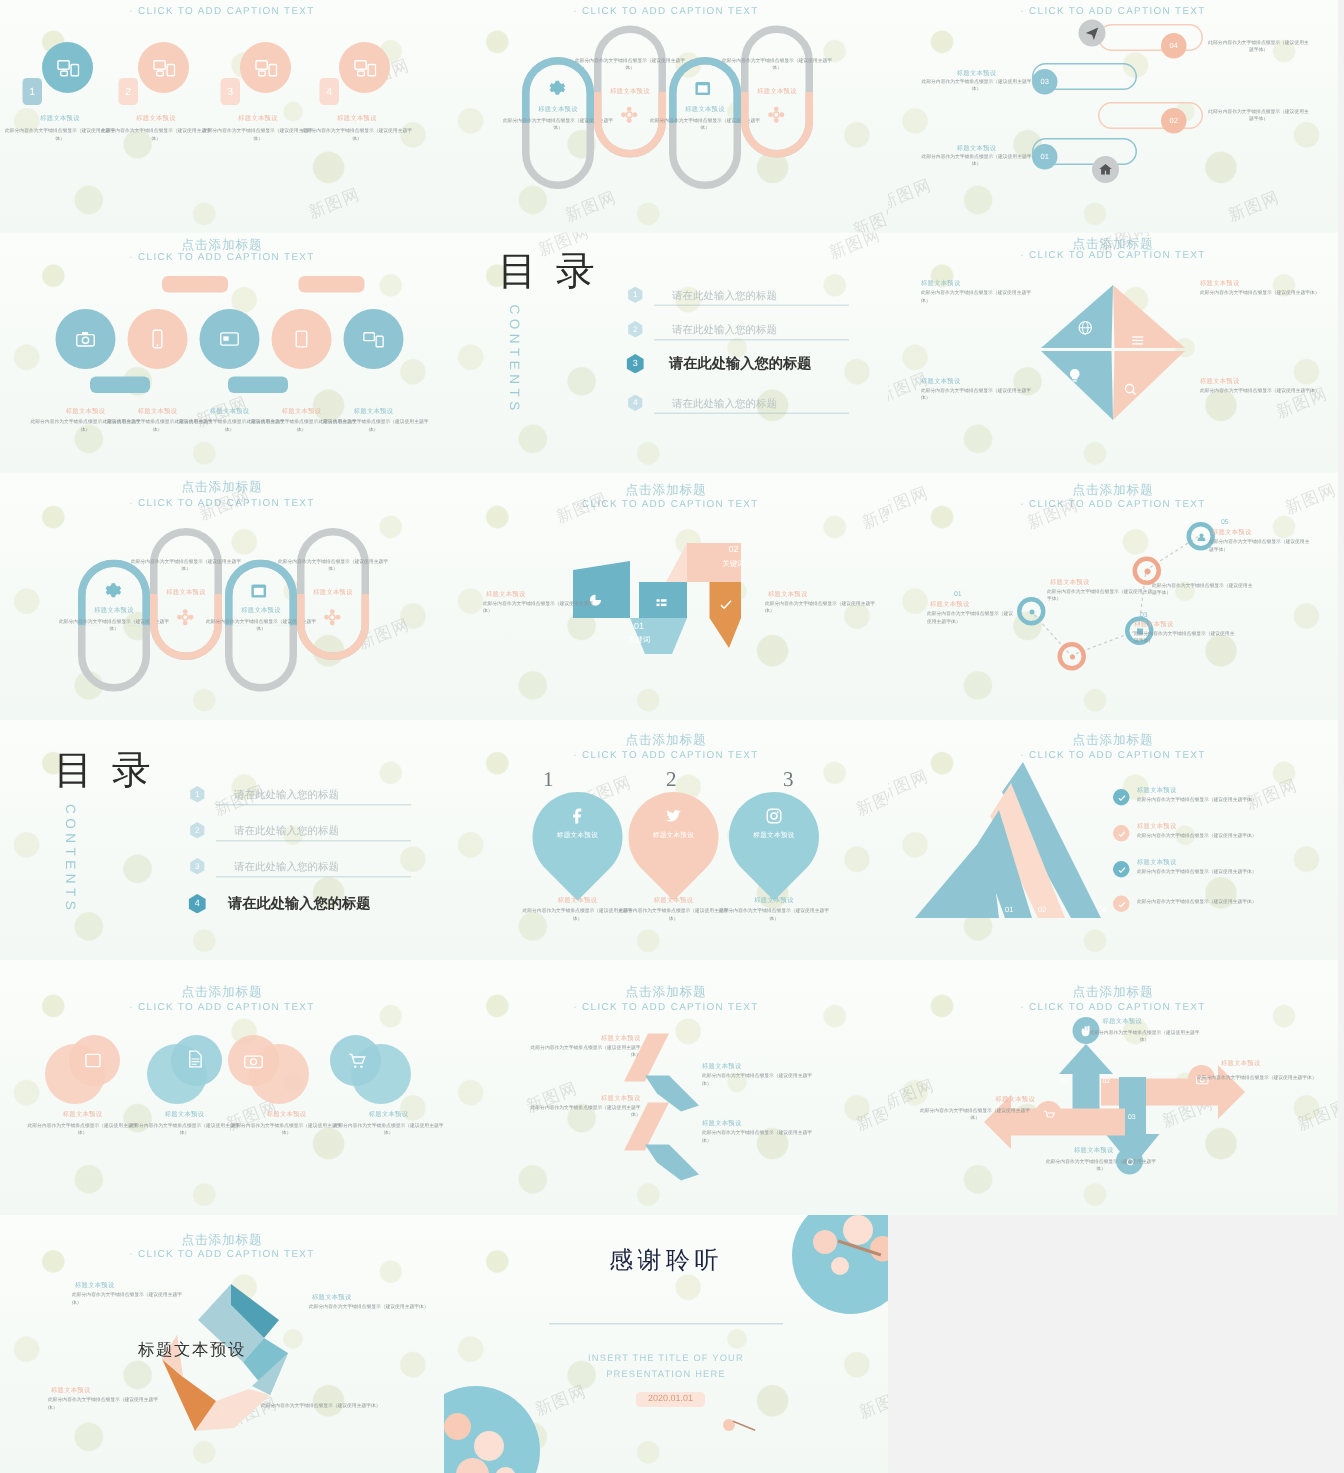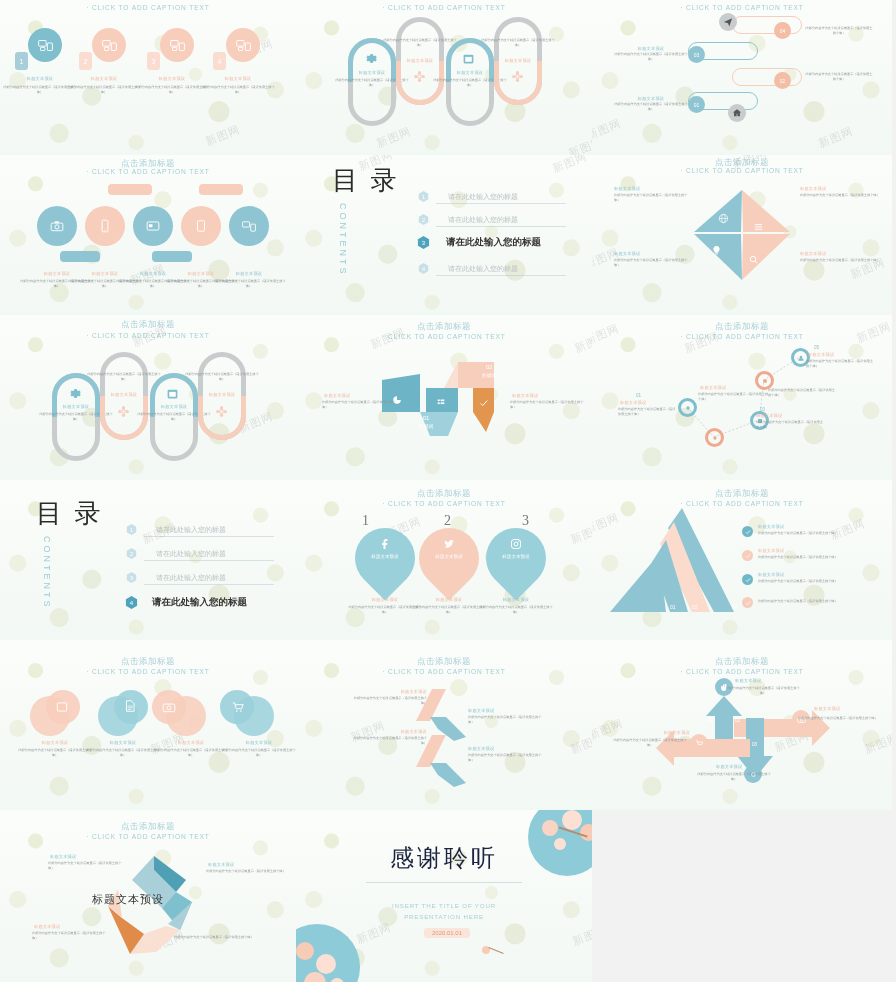--- a/index.html
+++ b/index.html
@@ -723,21 +723,21 @@
       <div style="position:absolute;left:22px;top:18px;width:18px;height:18px;border-radius:50%;background:#f7cbb6"></div>
       <div style="position:absolute;left:42px;top:30px;width:20px;height:20px;border-radius:50%;background:#fbe0d3"></div>
       <div style="position:absolute;left:30px;top:48px;width:22px;height:22px;border-radius:50%;background:#f9d4c4"></div>
       <div style="position:absolute;left:56px;top:54px;width:14px;height:14px;border-radius:50%;background:#fbe0d3"></div>
     </div>
     <div style="position:absolute;left:186px;bottom:28px;width:18px;height:10px">
       <div style="position:absolute;left:0;top:2px;width:8px;height:8px;border-radius:50%;background:#f7cbb6"></div>
       <div style="position:absolute;left:6px;top:6px;width:16px;height:1.2px;background:#b98a6d;transform:rotate(22deg)"></div>
     </div>
 
-    <div class="mu" style="position:absolute;left:0;right:0;top:32px;text-align:center;font-size:24px;color:#1b2340;letter-spacing:3px">感谢聆听</div>
+    <div class="mu" style="position:absolute;left:0;right:0;top:20px;text-align:center;font-size:16px;color:#1b2340;letter-spacing:3px">感谢聆听</div>
     <div style="position:absolute;left:70px;right:70px;top:72px;height:1px;background:rgba(150,185,195,.4)"></div>
     <div style="position:absolute;left:0;right:0;top:90px;text-align:center;color:#a9cfd8;font-size:6.2px;letter-spacing:.8px;line-height:1.8;padding:0 72px">INSERT THE TITLE OF YOUR PRESENTATION HERE</div>
     <div style="position:absolute;left:128px;top:118px;padding:2px 8px;border-radius:3px;background:#fbe5da;color:#d79a7e;font-size:6px">2020.01.01</div>
     <div class="wm" style="left:60px;top:116px">新图网</div>
     <div class="wm" style="left:276px;top:118px">新图网</div>
   </div>
 
   <div class="slide empty"></div>
 
 </div>

